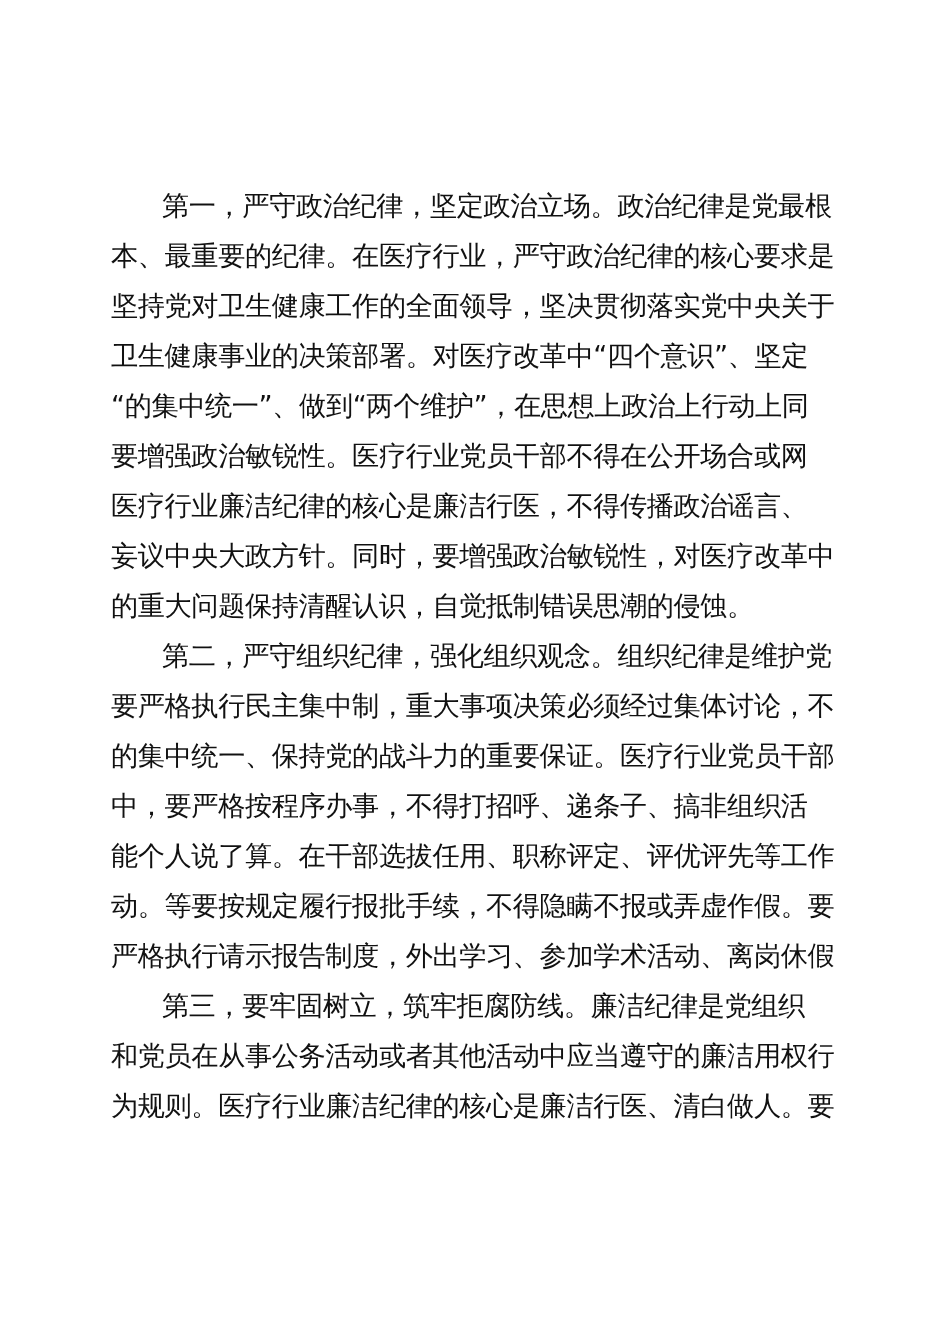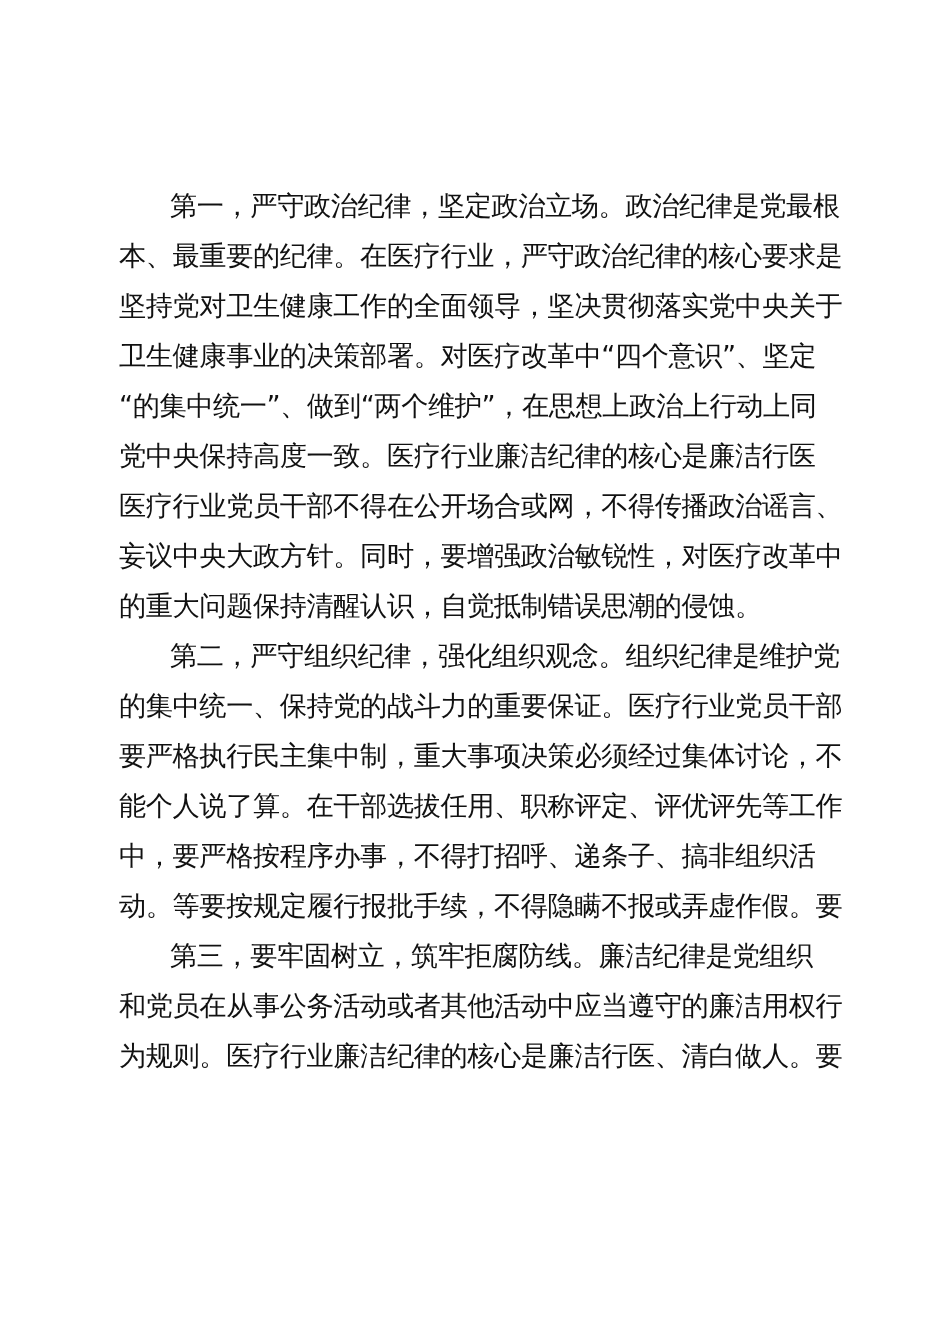--- a/index.html
+++ b/index.html
@@ -8,21 +8,21 @@
       background: #ffffff;
     }
     body {
       width: 950px;
       height: 1344px;
       position: relative;
       overflow: hidden;
     }
     .page {
       position: absolute;
-      left: 119px;
+      left: 111px;
       top: 181px;
       width: 706px;
       color: #111111;
       font-family: "DejaVu Sans", "Liberation Sans", sans-serif;
       font-size: 27.2px;
       line-height: 50px;
     }
     .line {
       display: block;
       height: 50px;
@@ -36,31 +36,32 @@
 </head>
 <body>
 
 <div class="page">
   <div class="paragraph">
     <span class="line indent">第一，严守政治纪律，坚定政治立场。政治纪律是党最根</span>
     <span class="line">本、最重要的纪律。在医疗行业，严守政治纪律的核心要求是</span>
     <span class="line">坚持党对卫生健康工作的全面领导，坚决贯彻落实党中央关于</span>
     <span class="line">卫生健康事业的决策部署。对医疗改革中“四个意识”、坚定</span>
     <span class="line">“的集中统一”、做到“两个维护”，在思想上政治上行动上同</span>
-    <span class="line">党中央保持高度一致。医疗行业廉洁纪律的核心是廉洁行医</span>
-    <span class="line">医疗行业党员干部不得在公开场合或网，不得传播政治谣言、</span>
+    <span class="line">要增强政治敏锐性。医疗行业党员干部不得在公开场合或网</span>
+    <span class="line">医疗行业廉洁纪律的核心是廉洁行医，不得传播政治谣言、</span>
     <span class="line">妄议中央大政方针。同时，要增强政治敏锐性，对医疗改革中</span>
     <span class="line">的重大问题保持清醒认识，自觉抵制错误思潮的侵蚀。</span>
   </div>
   <div class="paragraph">
     <span class="line indent">第二，严守组织纪律，强化组织观念。组织纪律是维护党</span>
+    <span class="line">要严格执行民主集中制，重大事项决策必须经过集体讨论，不</span>
     <span class="line">的集中统一、保持党的战斗力的重要保证。医疗行业党员干部</span>
-    <span class="line">要严格执行民主集中制，重大事项决策必须经过集体讨论，不</span>
+    <span class="line">中，要严格按程序办事，不得打招呼、递条子、搞非组织活</span>
     <span class="line">能个人说了算。在干部选拔任用、职称评定、评优评先等工作</span>
-    <span class="line">中，要严格按程序办事，不得打招呼、递条子、搞非组织活</span>
     <span class="line">动。等要按规定履行报批手续，不得隐瞒不报或弄虚作假。要</span>
+    <span class="line">严格执行请示报告制度，外出学习、参加学术活动、离岗休假</span>
   </div>
   <div class="paragraph">
     <span class="line indent">第三，要牢固树立，筑牢拒腐防线。廉洁纪律是党组织</span>
     <span class="line">和党员在从事公务活动或者其他活动中应当遵守的廉洁用权行</span>
     <span class="line">为规则。医疗行业廉洁纪律的核心是廉洁行医、清白做人。要</span>
   </div>
 </div>
 
 </body></html>

